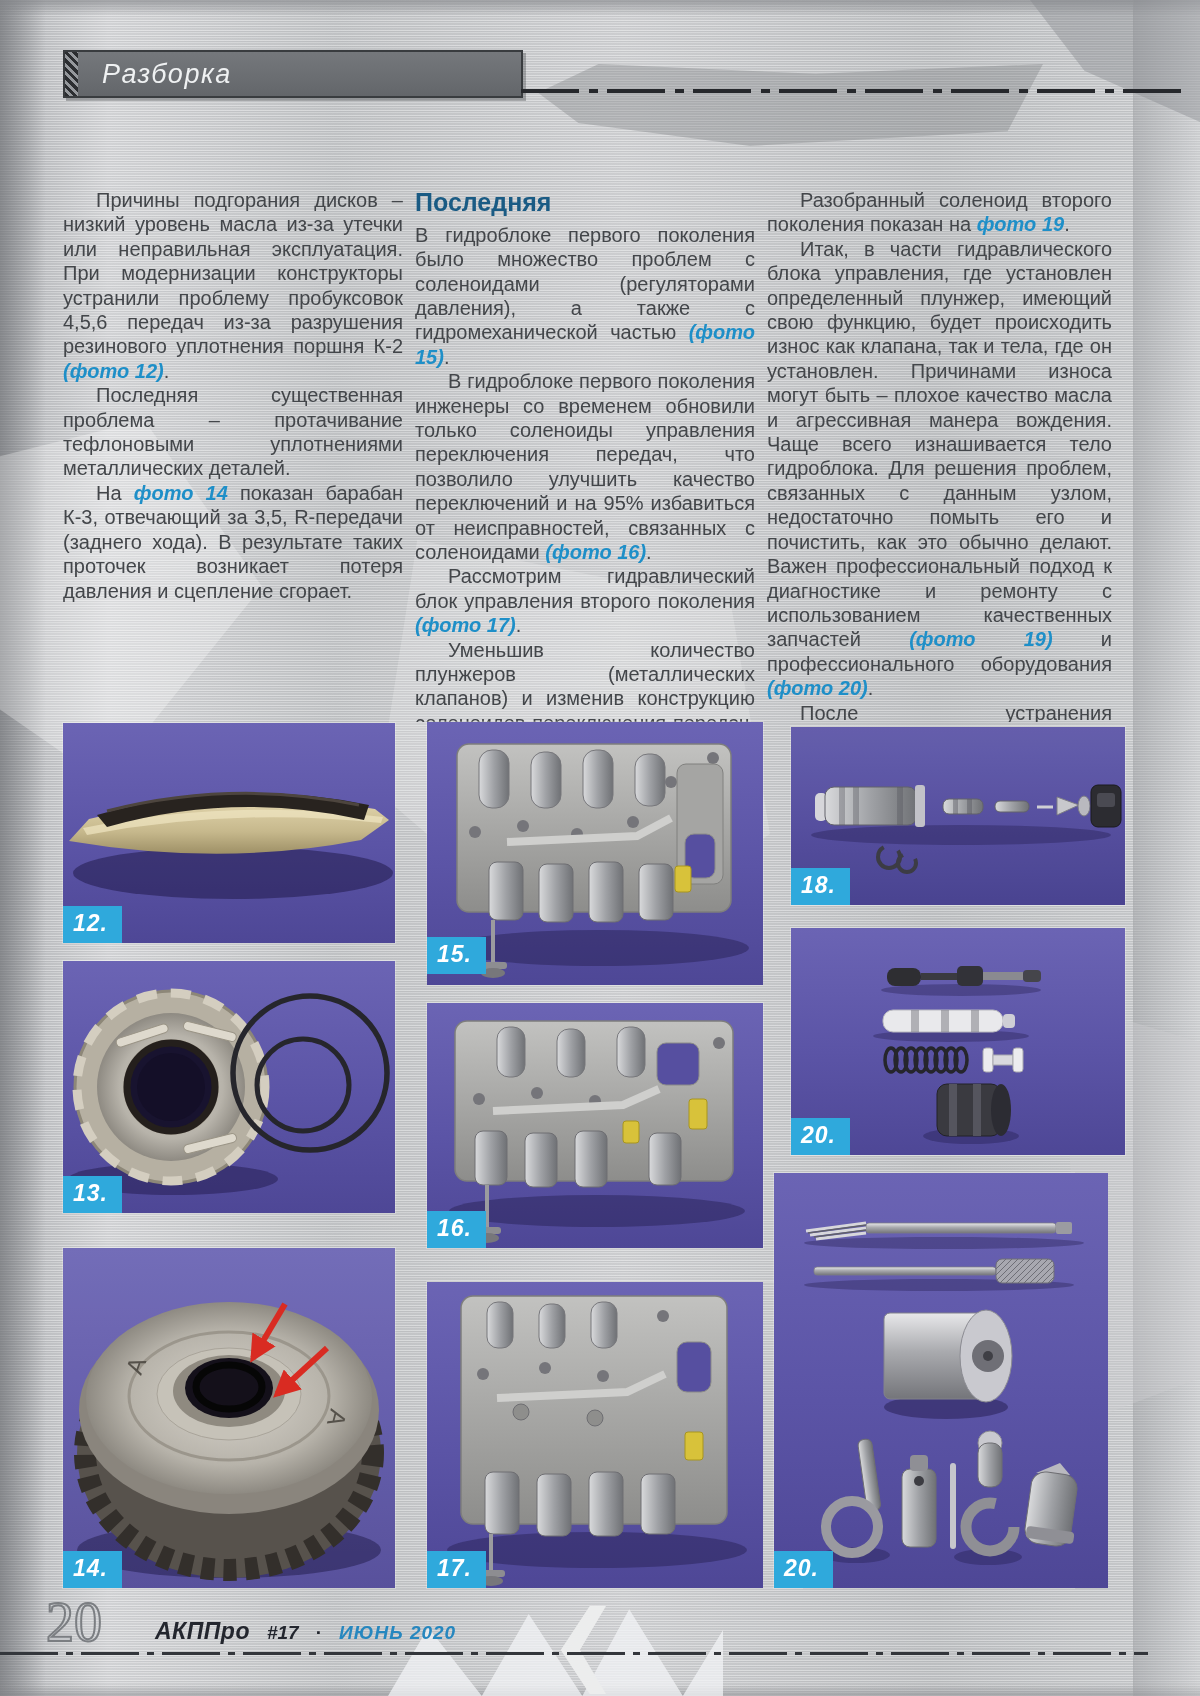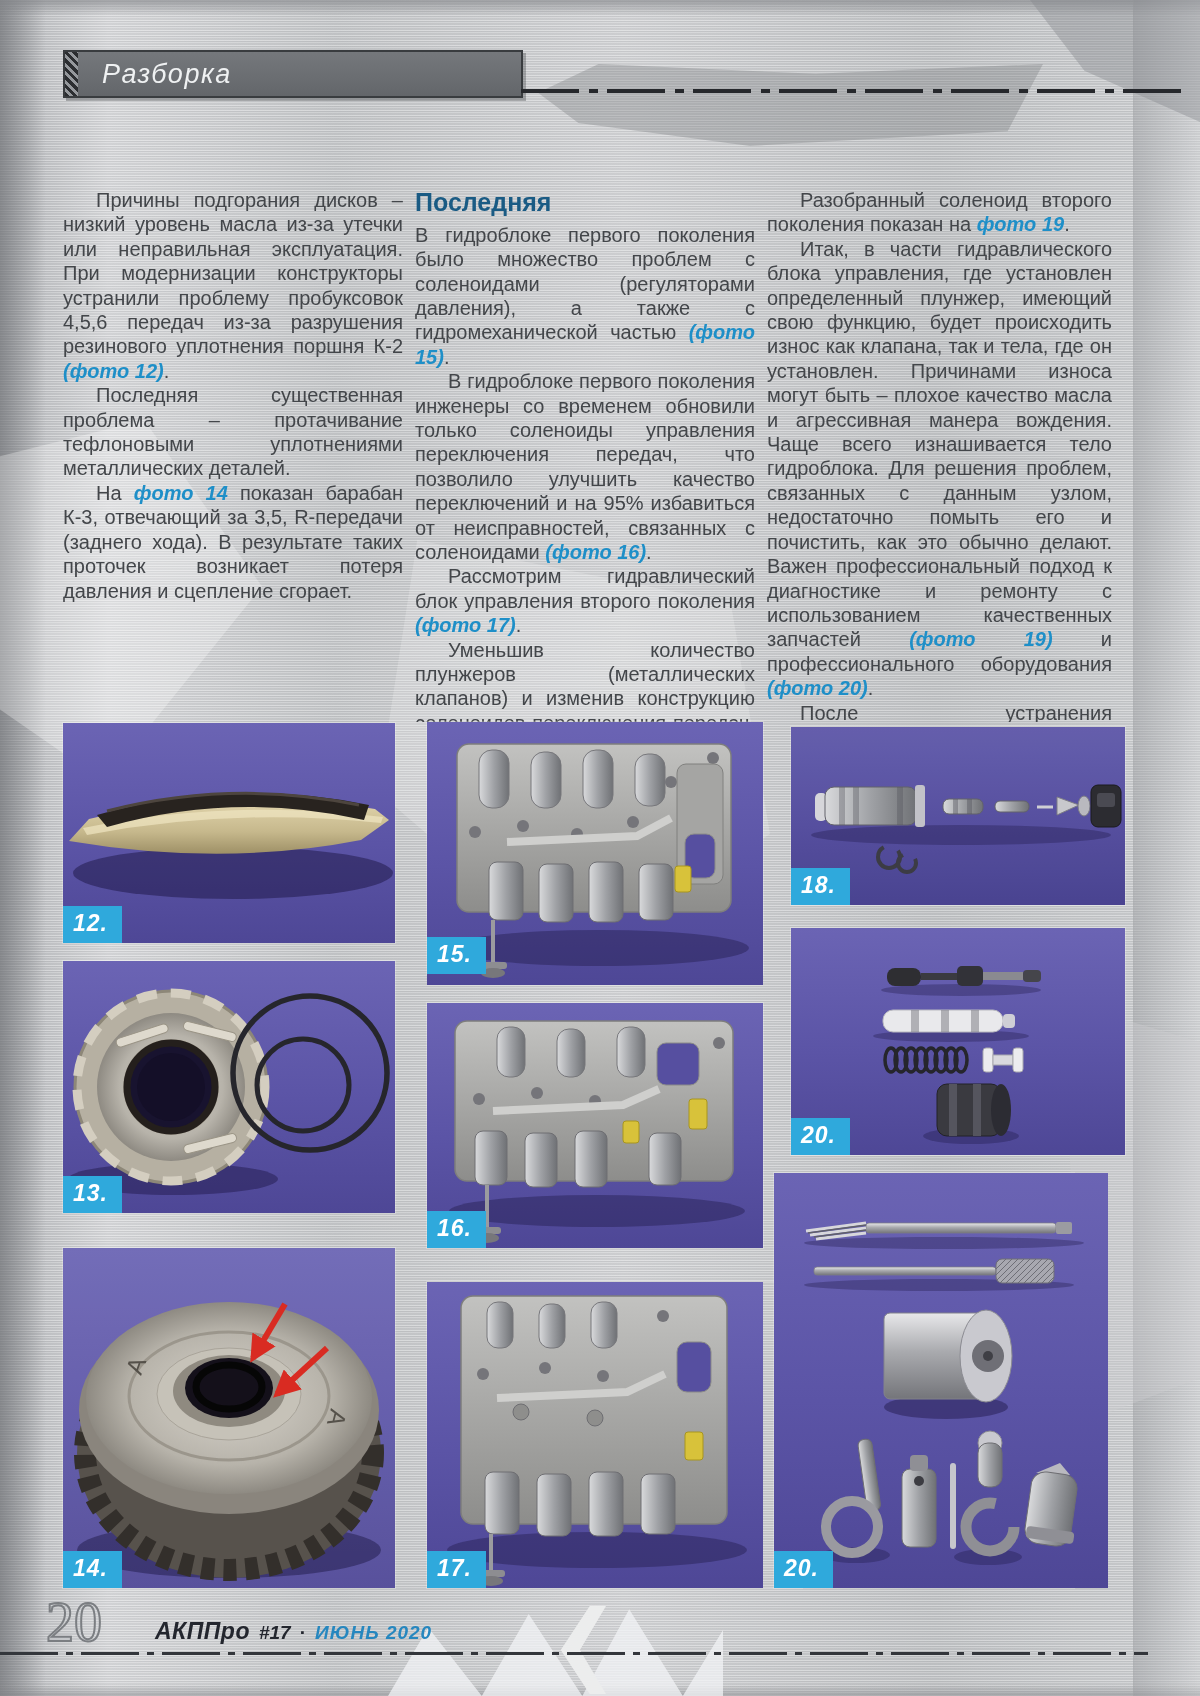--- a/index.html
+++ b/index.html
@@ -41,21 +41,21 @@
   .h{margin:0 0 6px 0;font-size:25px;line-height:1.15;font-weight:bold;color:#1a5b84;}
   .link{font-style:italic;font-weight:bold;color:#1e8fc8;}
   
   .photo{position:absolute;margin:0;z-index:2;box-shadow:0 0 0 1px rgba(255,255,255,.22);}
   .photo svg{display:block;}
   .plabel{position:absolute;left:0;bottom:0;background:#2fa9dc;color:#ffffff;font-style:italic;
     font-weight:bold;font-size:23px;line-height:1;padding:6px 14px 8px 10px;letter-spacing:1px;}
   
   .pagenum{position:absolute;left:46px;top:1594px;z-index:3;font-family:Liberation Serif, serif;
     font-size:56px;font-weight:200;line-height:1;color:rgba(205,207,210,.25);-webkit-text-stroke:2px #7b7e82;}
-  .brandline{position:absolute;left:155px;top:1618px;z-index:3;display:flex;align-items:baseline;gap:9px;}
+  .brandline{position:absolute;left:155px;top:1618px;z-index:3;display:flex;align-items:baseline;gap:17px;}
   .brand{font-size:23px;font-weight:800;font-style:italic;color:#23262e;letter-spacing:.5px;}
   .issue{font-size:19px;font-weight:bold;font-style:italic;color:#23262e;}
   .sep{font-size:19px;font-weight:bold;color:#23262e;}
   .fdate{font-size:19px;font-weight:bold;font-style:italic;color:#2687bf;letter-spacing:1px;}
   .footer-rule{position:absolute;left:0;top:1652px;width:1148px;height:3px;z-index:2;
     background:repeating-linear-gradient(90deg,#33363b 0 58px,transparent 58px 66px,#33363b 66px 73px,transparent 73px 81px);}
 </style>
 </head>
 <body>
 

